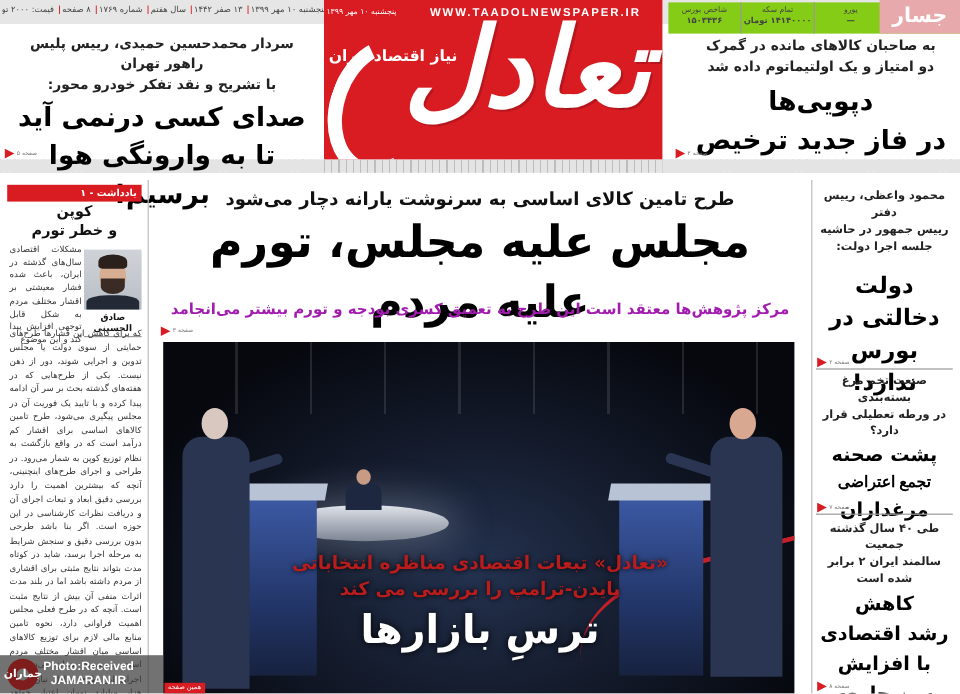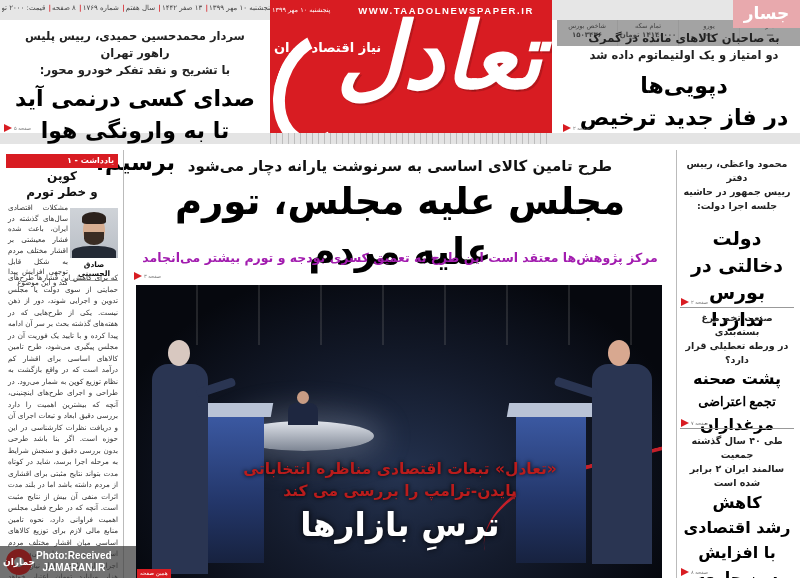--- a/index.html
+++ b/index.html
@@ -22,21 +22,21 @@
   .mast-slogan { left: 4px; top: 40px; font-size: 13px; font-weight: bold; color: #fff; direction: rtl; }
   .mast-swoosh { left: 5px; top: 30px; width: 90px; height: 120px; border: 12px solid #fff; border-radius: 50%; border-right-color: transparent; border-top-color: transparent; transform: rotate(20deg); }
 
   
   .ruler { left: 0; top: 133px; width: 800px; height: 11px; background: #e4e4e4;
     background-image: repeating-linear-gradient(90deg, #bdbdbd 0 1px, transparent 1px 6px); }
   .ruler-mask { left: 0; top: 133px; width: 270px; height: 11px; background: #e4e4e4; }
   .ruler-mask2 { left: 552px; top: 133px; width: 248px; height: 11px; background: #e4e4e4; }
 
   
-  .prices { left: 557px; top: 2px; width: 243px; height: 26px; background: #a3a3a3; display: flex; flex-direction: row; direction: ltr; margin-top: 18px; }
+  .prices { left: 557px; top: 2px; width: 243px; height: 26px; background: #84cc16; display: flex; flex-direction: row; direction: ltr; }
   .price-box { flex: 1; font-size: 6.5px; text-align: center; color: #444; border-right: 1px solid #999; padding-top: 2px; line-height: 9px; direction: rtl; }
   .price-box .val { font-weight: bold; font-size: 7px; }
   .jesar { left: 733px; top: 0; width: 67px; height: 28px; background: #e8a9ad; color: #fff; font-size: 17px; font-weight: bold; text-align: center; line-height: 26px; direction: rtl; }
 
   
   .kicker { font-size: 11.5px; font-weight: bold; line-height: 17px; color: #222; }
   .headline-lg { font-size: 22px; font-weight: bold; line-height: 32px; color: #000; }
   .page-ref { font-size: 5px; color: #777; display: flex; align-items: center; gap: 2px; }
   .tri { width: 0; height: 0; border-top: 4px solid transparent; border-bottom: 4px solid transparent; border-left: 8px solid #d81c22; }
 

